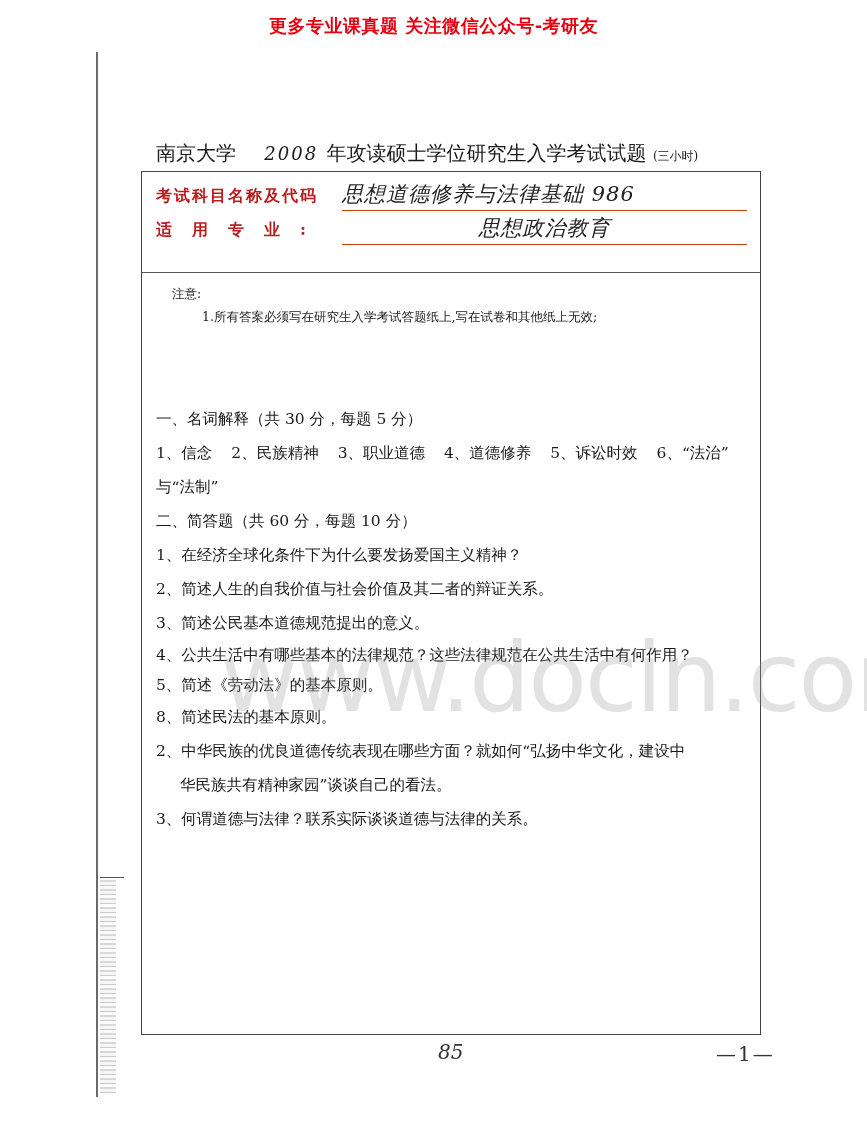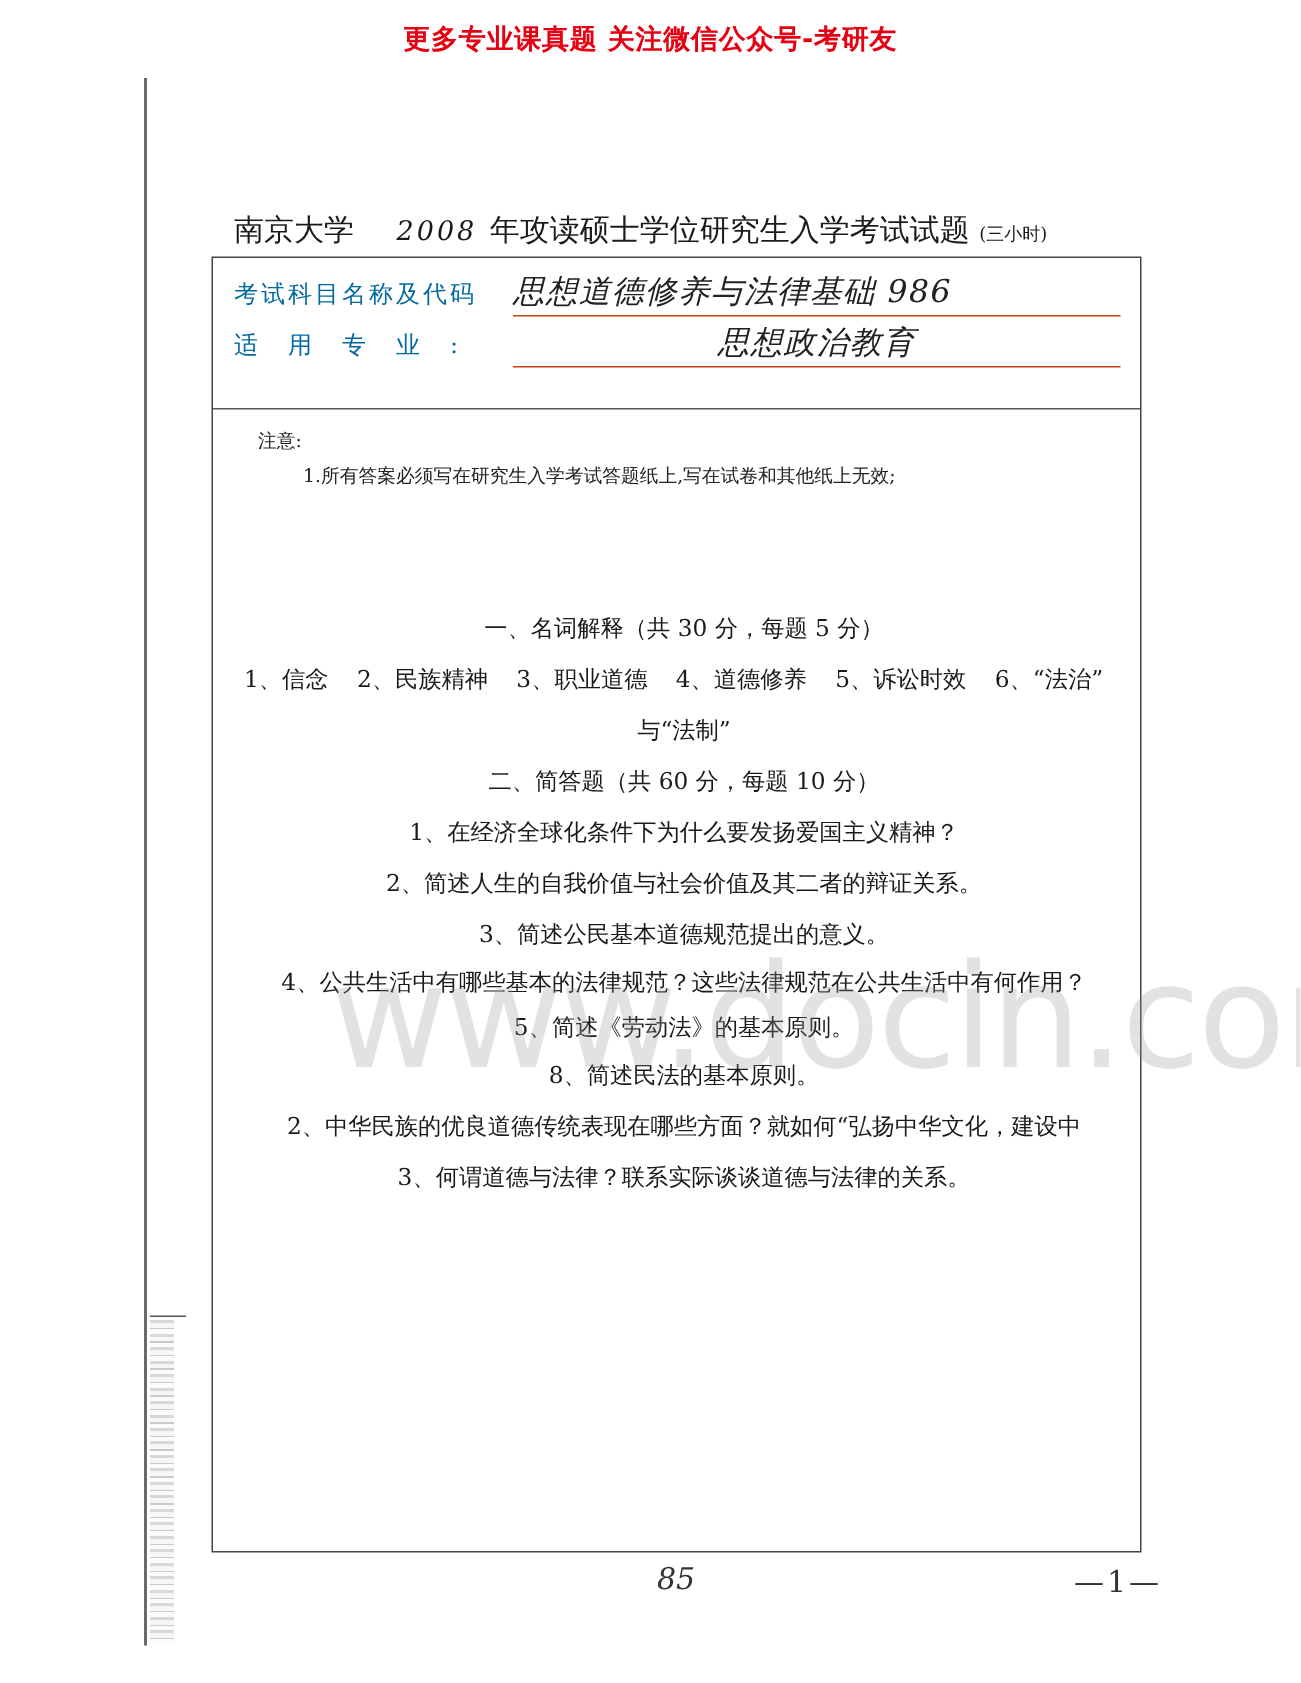--- a/index.html
+++ b/index.html
@@ -27,39 +27,39 @@
       position: absolute; top: 140px; left: 156px; font-size: 20px; white-space: nowrap;
     }
     .title-line .univ { margin-right: 22px; }
     .title-line .year { font-family: "DejaVu Serif", serif; font-style: italic; font-size: 18px; letter-spacing: 2px; margin-right: 2px; }
     .title-line .duration { font-size: 12px; }
     .exam-box {
       position: absolute; left: 141px; top: 171px; width: 618px; height: 862px;
       border: 1.5px solid #444;
     }
     .field-row {
-      position: absolute; left: 14px; font-size: 16px; letter-spacing: 2px; color: #0369a1; white-space: nowrap;
+      position: absolute; left: 14px; font-size: 16px; letter-spacing: 2px; color: #b91c1c; white-space: nowrap; font-weight: bold;
     }
     .field-row.r1 { top: 14px; }
     .field-row.r2 { top: 48px; }
     .field-row .label { display: inline-block; }
     .field-row.r2 .label { letter-spacing: 20px; }
     .field-value {
       position: absolute; font-family: "DejaVu Serif", serif; font-style: italic; font-size: 21px; color: #222;
       border-bottom: 1px solid #c2410c; white-space: nowrap; letter-spacing: 1px;
     }
     .fv1 { left: 200px; top: 8px; width: 405px; height: 30px; }
     .fv2 { left: 200px; top: 42px; width: 405px; height: 30px; text-align: center; }
     .divider { position: absolute; left: 0; top: 100px; width: 618px; height: 1px; background: #555; }
     .notice { position: absolute; left: 30px; top: 114px; font-size: 12.5px; color: #222; }
     .notice .n-title { margin-bottom: 6px; }
     .notice .n-item { margin-left: 30px; margin-bottom: 4px; }
     .strike { text-decoration: line-through; }
     .questions { position: absolute; left: 14px; top: 230px; width: 600px; font-size: 15.5px; color: #1a1a1a; }
-    .q-line { height: 34px; line-height: 34px; white-space: nowrap; text-align: center; }
+    .q-line { height: 34px; line-height: 34px; white-space: nowrap; }
     .q-line.tight { height: 30px; line-height: 30px; }
     .q-line.indent { padding-left: 24px; }
     .terms span { margin-right: 14px; }
     .page-num-left {
       position: absolute; left: 438px; top: 1040px; font-family: "DejaVu Serif", serif; font-style: italic; font-size: 20px; color: #333;
     }
     .page-num-right {
       position: absolute; left: 716px; top: 1042px; font-family: "DejaVu Serif", serif; font-size: 20px; color: #333; letter-spacing: 2px;
     }
     .watermark {
@@ -115,20 +115,21 @@
 
     <div class="q-line">二、简答题（共 60 分，每题 10 分）</div>
     <div class="q-line">1、在经济全球化条件下为什么要发扬爱国主义精神？</div>
     <div class="q-line">2、简述人生的自我价值与社会价值及其二者的辩证关系。</div>
     <div class="q-line">3、简述公民基本道德规范提出的意义。</div>
     <div class="q-line tight">4、公共生活中有哪些基本的法律规范？这些法律规范在公共生活中有何作用？</div>
     <div class="q-line tight">5、简述《劳动法》的基本原则。</div>
     <div class="q-line">8、简述民法的基本原则。</div>
 
     <div class="q-line">2、中华民族的优良道德传统表现在哪些方面？就如何“弘扬中华文化，建设中</div>
+    <div class="q-line indent">华民族共有精神家园”谈谈自己的看法。</div>
     <div class="q-line">3、何谓道德与法律？联系实际谈谈道德与法律的关系。</div>
   </div>
 </div>
 
 <div class="watermark">www.docin.com</div>
 
 <div class="page-num-left">85</div>
 <div class="page-num-right">—1—</div>
 
 </body></html>

